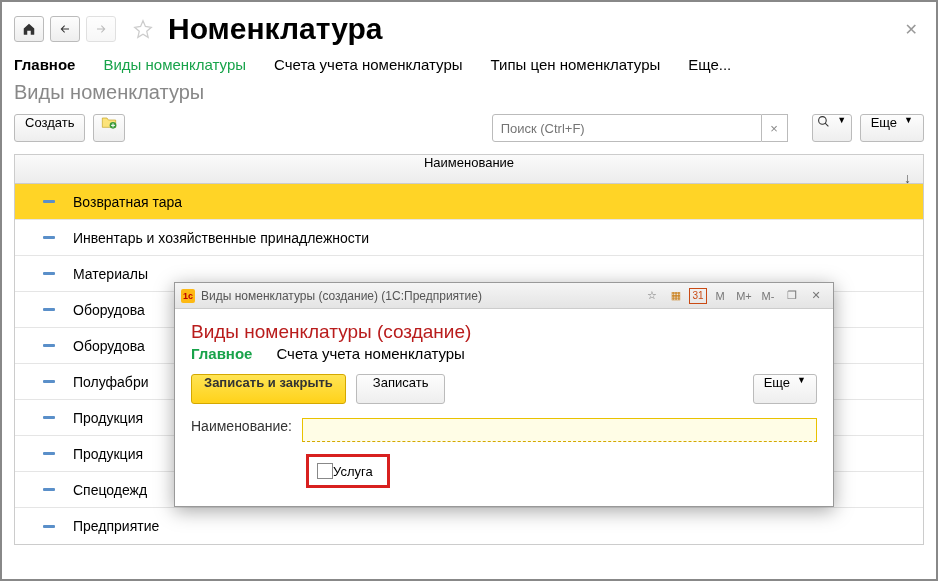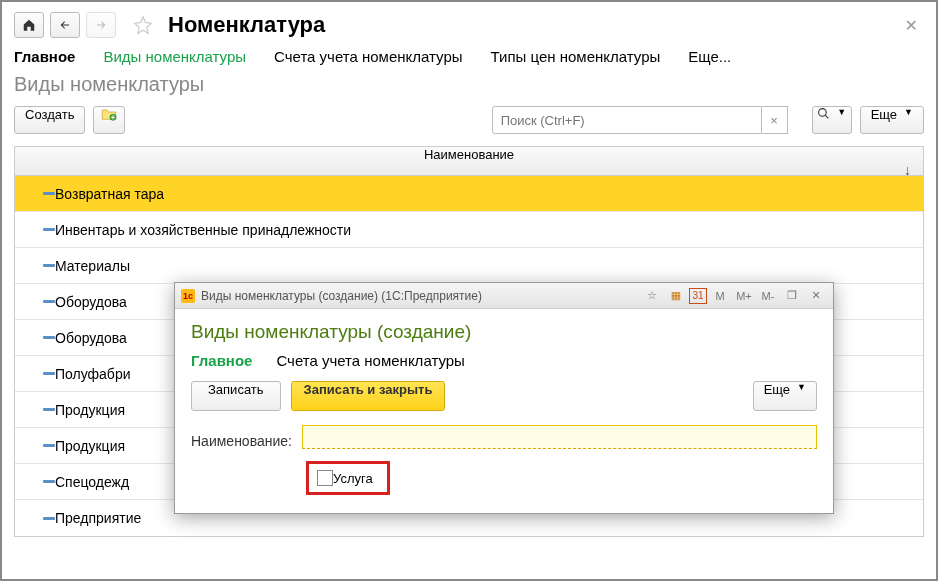--- a/index.html
+++ b/index.html
@@ -2,21 +2,21 @@
 <html><head>
   <meta charset="utf-8">
   <style>
     * { box-sizing: border-box; margin: 0; padding: 0; }
     body { font-family: Arial, sans-serif; font-size: 13px; background: #fff; width: 938px; height: 581px; overflow: hidden; border: 2px solid #888; padding: 10px 12px; position: relative; }
     
     
     .top-toolbar { display: flex; align-items: center; gap: 6px; margin-bottom: 10px; }
     .nav-btn { width: 30px; height: 26px; border: 1px solid #bbb; background: linear-gradient(#fdfdfd,#eee); border-radius: 3px; display: flex; align-items: center; justify-content: center; cursor: pointer; font-size: 15px; }
     .star-icon { width: 22px; height: 22px; margin: 0 4px 0 10px; color: #ccc; font-size: 20px; display:flex; align-items:center; justify-content:center;}
-    .page-title { font-size: 22px; font-weight: bold; margin-left: 4px; }
+    .page-title { font-size: 30px; font-weight: bold; margin-left: 4px; }
     .close-x { margin-left: auto; font-size: 16px; color: #999; cursor: pointer; padding: 2px 6px; }
     
     
     .main-tabs { display: flex; gap: 28px; margin-bottom: 8px; font-size: 15px; }
     .main-tabs span { cursor: pointer; }
     .tab-active-bold { font-weight: bold; color: #000; }
     .tab-active-green { color: #18a34a; }
     
     .section-title { font-size: 20px; color: #888; margin-bottom: 10px; }
     
@@ -26,38 +26,38 @@
     .btn-icon-only { width: 32px; padding: 0; }
     .search-wrap { margin-left: auto; display: flex; align-items: center; }
     .search-input { width: 270px; height: 28px; border: 1px solid #bbb; border-radius: 3px 0 0 3px; padding: 10px 8px; font-size: 13px; color: #888; }
     .search-clear { height: 28px; width: 26px; border: 1px solid #bbb; border-left: none; background: #fff; display:flex;align-items:center;justify-content:center;color:#888;cursor:pointer;}
     .gap8 { width: 8px; }
     
     
     .table-head { height: 30px; border: 1px solid #ccc; display: flex; align-items: center; padding: 0 12px; background: linear-gradient(#fafafa,#ececec); font-size: 13px; flex-direction: column; }
     .sort-arrow { margin-left: auto; font-size: 14px; color: #555; }
     .list { border: 1px solid #ccc; border-top: none; }
-    .row { height: 36px; border-bottom: 1px solid #e5e5e5; display: flex; align-items: center; padding-left: 28px; font-size: 14px; }
+    .row { height: 36px; border-bottom: 1px solid #e5e5e5; display: flex; align-items: center; padding-left: 28px; gap: 18px; font-size: 14px; }
     .row.selected { background: #ffd426; }
     .row-icon { width: 12px; height: 3px; background: #5a8fc9; border-radius: 1px; flex-shrink: 0; }
     
     
     .dialog { position: absolute; left: 172px; top: 280px; width: 660px; background: #fff; border: 1px solid #999; box-shadow: 0 4px 18px rgba(0,0,0,0.35); }
     .dlg-titlebar { height: 26px; background: linear-gradient(#f5f5f5,#e4e4e4); border-bottom: 1px solid #ccc; display: flex; align-items: center; padding: 9px 6px; font-size: 12px; gap: 6px; }
     .dlg-1c-icon { width: 14px; height: 14px; background: #fdb913; border-radius: 2px; display: flex; align-items:center;justify-content:center;font-size:9px;color:#b00;font-weight:bold;}
     .dlg-title-text { color: #555; }
     .dlg-tb-right { margin-left: auto; display: flex; align-items: center; gap: 2px; }
     .dlg-tb-btn { width: 22px; height: 20px; display: flex; align-items: center; justify-content: center; font-size: 11px; color: #777; cursor: pointer; }
     .dlg-body { padding: 12px 16px 18px; }
-    .dlg-heading { font-size: 19px; color: #4d7c0f; margin-bottom: 9px; }
+    .dlg-heading { font-size: 19px; color: #b91c1c; margin-bottom: 2px; }
     .dlg-tabs { display: flex; gap: 24px; font-size: 15px; margin-bottom: 12px; }
     .dlg-actions { display: flex; align-items: center; gap: 10px; margin-bottom: 14px; }
     .btn-yellow { background: linear-gradient(#ffe454,#ffd21a); border: 1px solid #d4a800; font-weight: bold; color: #333; }
     .dlg-more { margin-left: auto; }
-    .field-row { display: flex; align-items: flex-end; gap: 10px; margin-bottom: 12px; }
+    .field-row { display: flex; align-items: flex-start; gap: 10px; margin-bottom: 12px; }
     .field-label { font-size: 14px; color: #333; white-space: nowrap; }
     .field-input { flex: 1; height: 24px; border: 1px solid #e9c200; background: #fffde6; border-bottom: 1px dashed #d4a800; padding: 0 4px; }
     .checkbox-wrap { display: inline-flex; align-items: center; border: 3px solid #d8201f; padding: 6px 14px 6px 8px; margin-left: 115px; }
     .chk { width: 16px; height: 16px; border: 1px solid #888; background: #fff; }
     
     svg { display: block; }
   </style>
 </head>
 <body>
 
@@ -188,25 +188,25 @@
       <span class="dlg-tb-btn">✕</span>
     </div>
   </div>
   <div class="dlg-body">
     <div class="dlg-heading">Виды номенклатуры (создание)</div>
     <div class="dlg-tabs">
       <span class="tab-active-green" style="font-weight:bold">Главное</span>
       <span>Счета учета номенклатуры</span>
     </div>
     <div class="dlg-actions">
+      <div class="btn btn-yellow" style="height:30px;padding:0 12px">
+          <span>Записать и закрыть</span>
+        </div>
       <div class="btn" style="height:30px;padding:0 16px">
           <span>Записать</span>
-        </div>
-      <div class="btn btn-yellow" style="height:30px;padding:0 12px">
-          <span>Записать и закрыть</span>
         </div>
       <div class="btn dlg-more" style="height:30px">
         <span>Еще</span>
         <span style="font-size:9px;margin-left:3px">▼</span>
       </div>
     </div>
     <div class="field-row">
       <span class="field-label">Наименование:</span>
       <input class="field-input" style="">
     </div>

